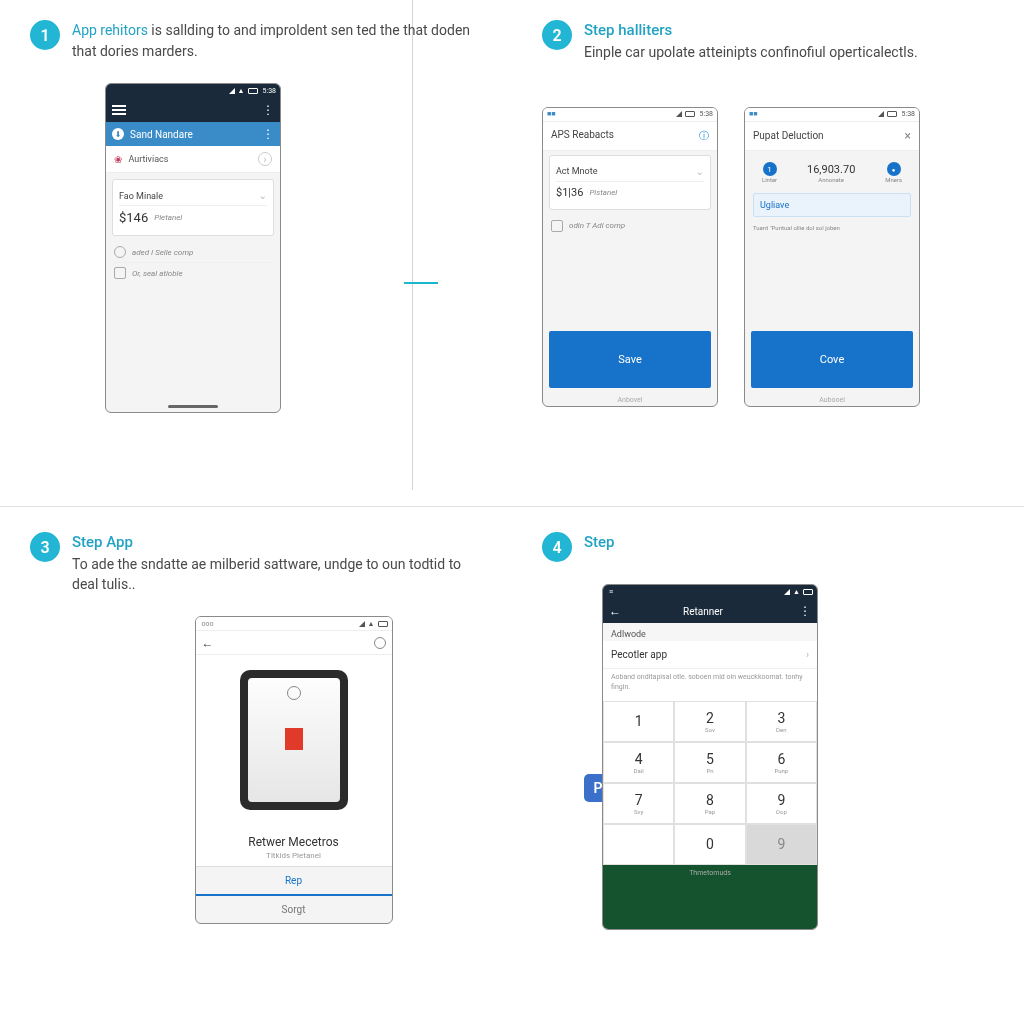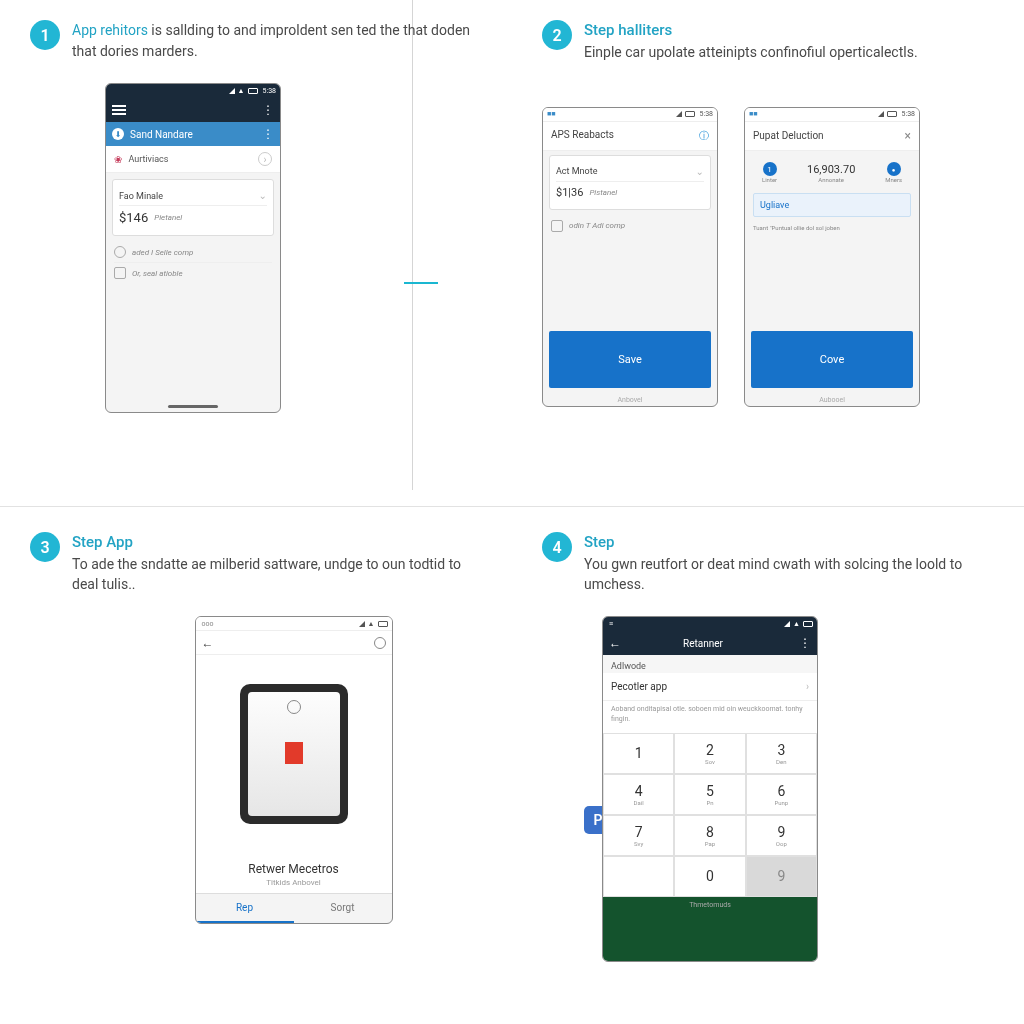--- a/index.html
+++ b/index.html
@@ -163,21 +163,21 @@
   }
   .device-screen {
     flex: 1; background: linear-gradient(#fdfdfd,#e6e6e6); border-radius: 4px; width: 100%;
     position: relative; display: flex; flex-direction: column; align-items: center;
     padding-top: 8px;
   }
   .device-sensor { width: 14px; height: 14px; border: 1px solid #888; border-radius: 50%; }
   .device-led { width: 18px; height: 22px; background: #e23a2a; margin-top: 28px; }
   .device-name { text-align: center; font-size: 12px; color: #333; margin-top: 10px; }
   .device-sub { text-align: center; font-size: 8px; color: #999; margin-top: 2px; }
-  .tabs { display: flex; border-top: 1px solid #ddd; }
+  .tabs { display: flex; border-top: 1px solid #ddd; flex-direction: column; }
   .tab { flex: 1; text-align: center; font-size: 10px; padding: 8px 0; color: #777; }
   .tab.active { color: #1772c9; border-bottom: 2px solid #1772c9; }
 
   
   .phone4 { width: 216px; height: 346px; margin-top: 22px; margin-left: 60px; }
   .p-badge {
     width: 28px; height: 28px; border-radius: 5px; background: #3a70c9; color: #fff;
     display: flex; align-items: center; justify-content: center; font-size: 14px; font-weight: 600;
     position: absolute; left: 42px; top: 190px;
   }
@@ -392,36 +392,35 @@
         <div class="device-img-wrap">
           <div class="device">
             <div class="device-screen">
               <div class="device-sensor"></div>
               <div class="device-led"></div>
             </div>
           </div>
         </div>
         <div style="background:#fff;padding-bottom:6px">
           <div class="device-name">Retwer Mecetros</div>
-          <div class="device-sub">Titkids Anbovel</div>
+          <div class="device-sub">Titkids Pietanel</div>
         </div>
         <div class="tabs">
           <div class="tab active">Rep</div>
           <div class="tab">Sorgt</div>
         </div>
       </div>
     </div>
   </div>
 
   <div class="cell">
     <div class="step-header">
       <div class="badge">4</div>
       <div class="step-text">
         <div class="step-title">Step</div>
-        <div class="step-desc">You gwn reutfort or deat mind cwath with solcing the loold to umchess.</div>
       </div>
     </div>
     <div class="cell-inner-4">
       <div class="p-badge">P</div>
       <svg class="pointer-line">
         <path d="M4 22 Q 20 2 34 2" stroke="#9aa6b2" stroke-width="1" fill="none"></path>
       </svg>
       <div class="phone phone4">
         <div class="statusbar" style="background:#1a2a3a">
           <span style="font-size:7px;color:#fff;margin-right:auto;margin-left:2px">≡</span>

